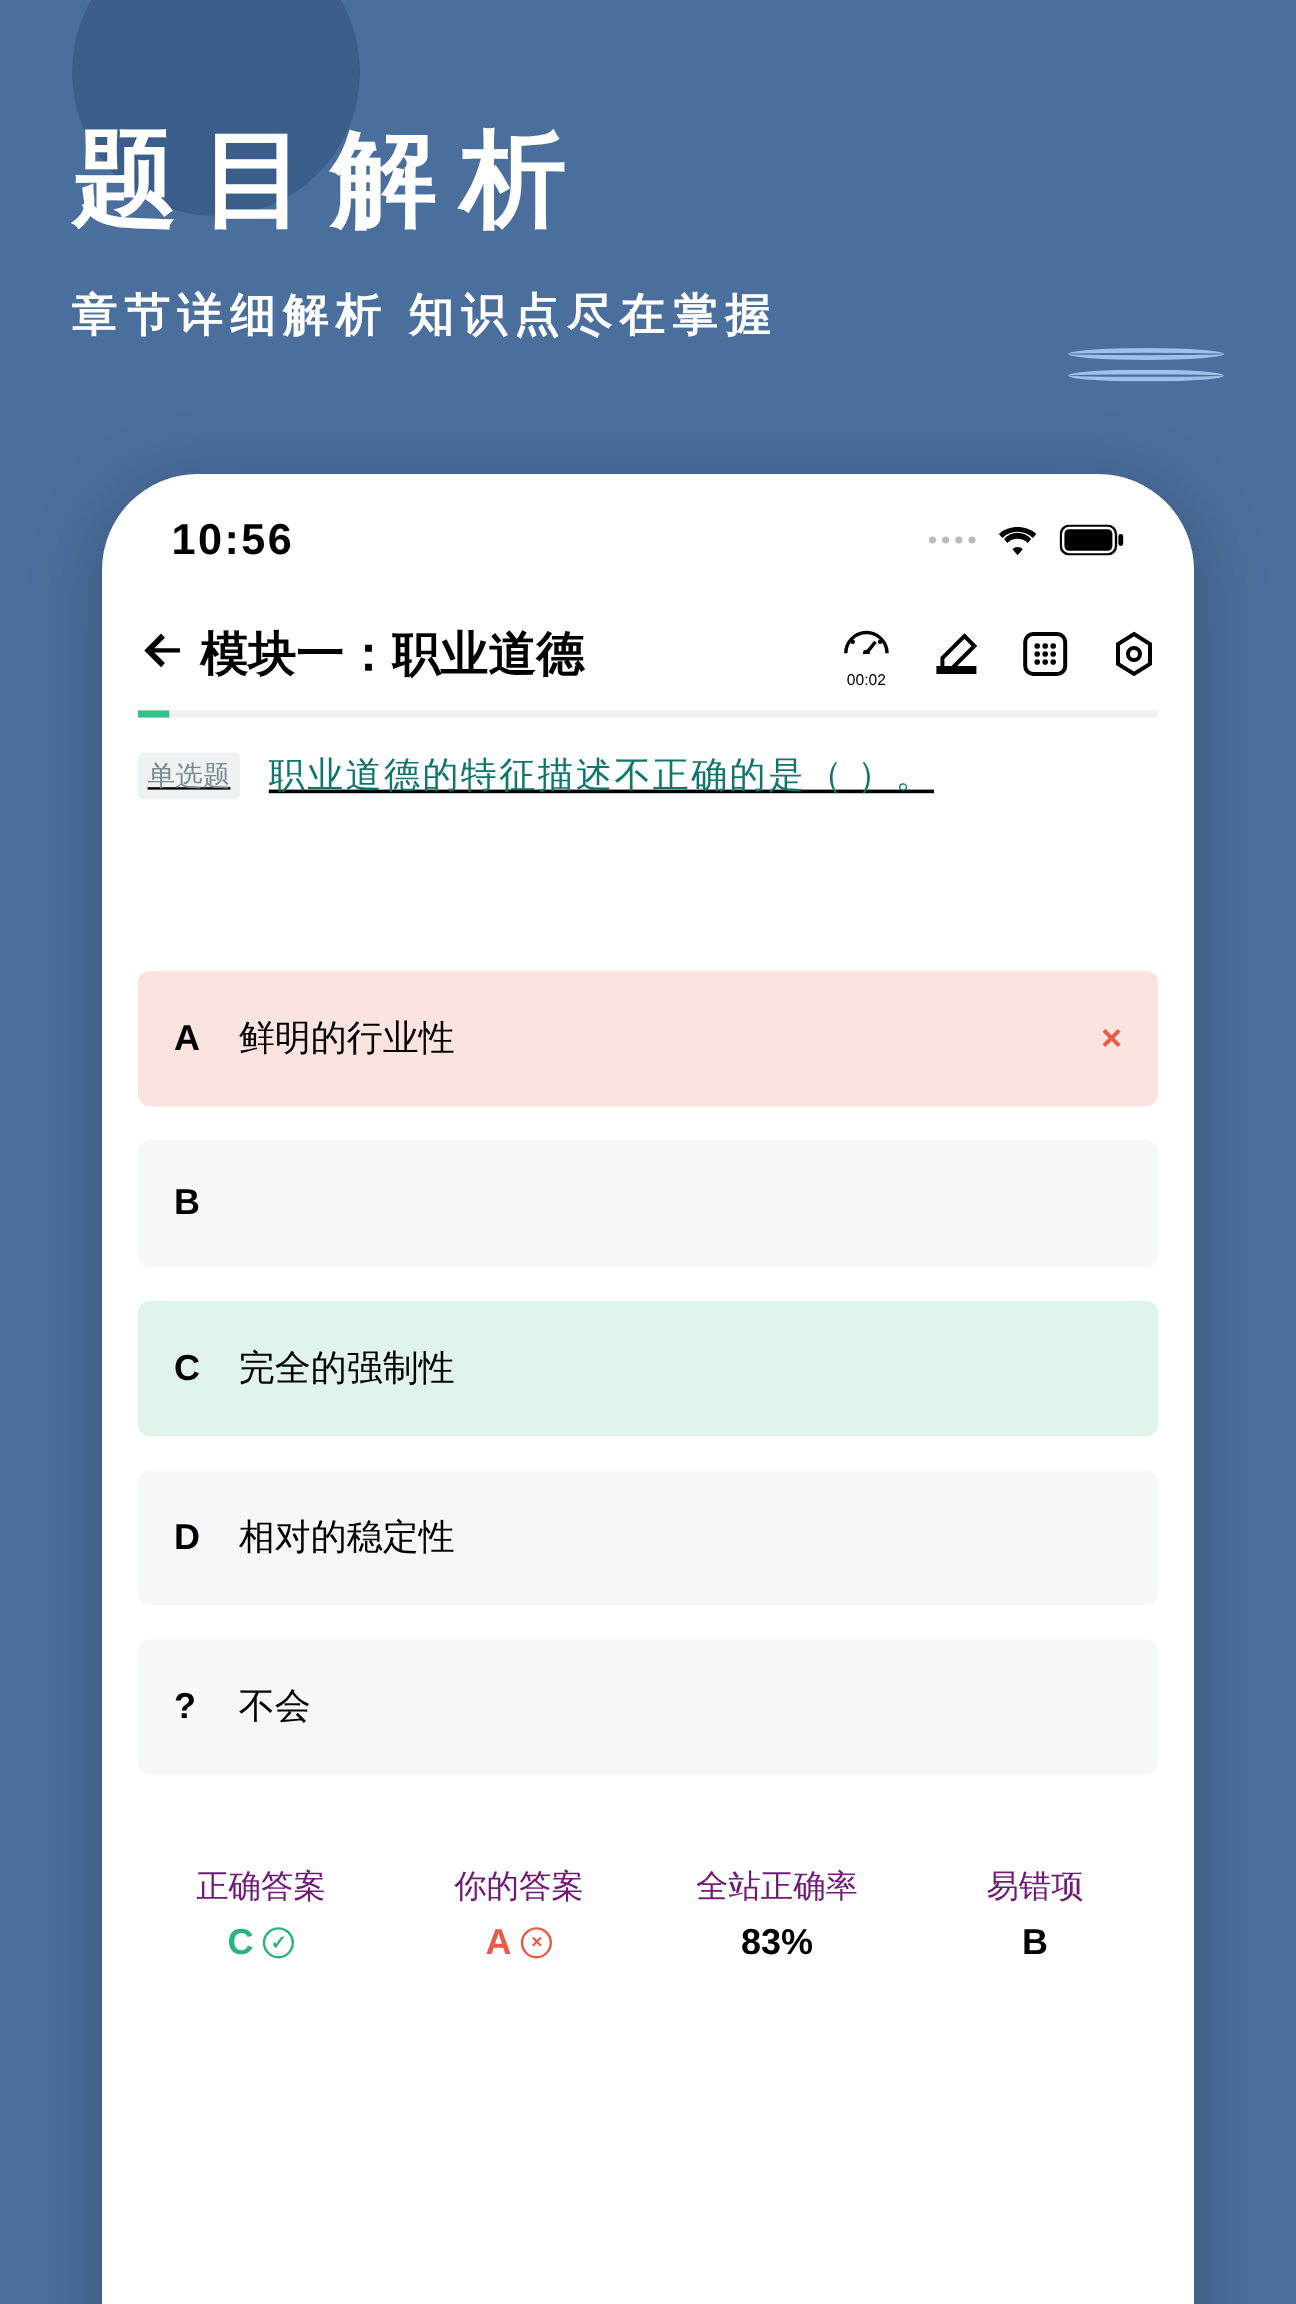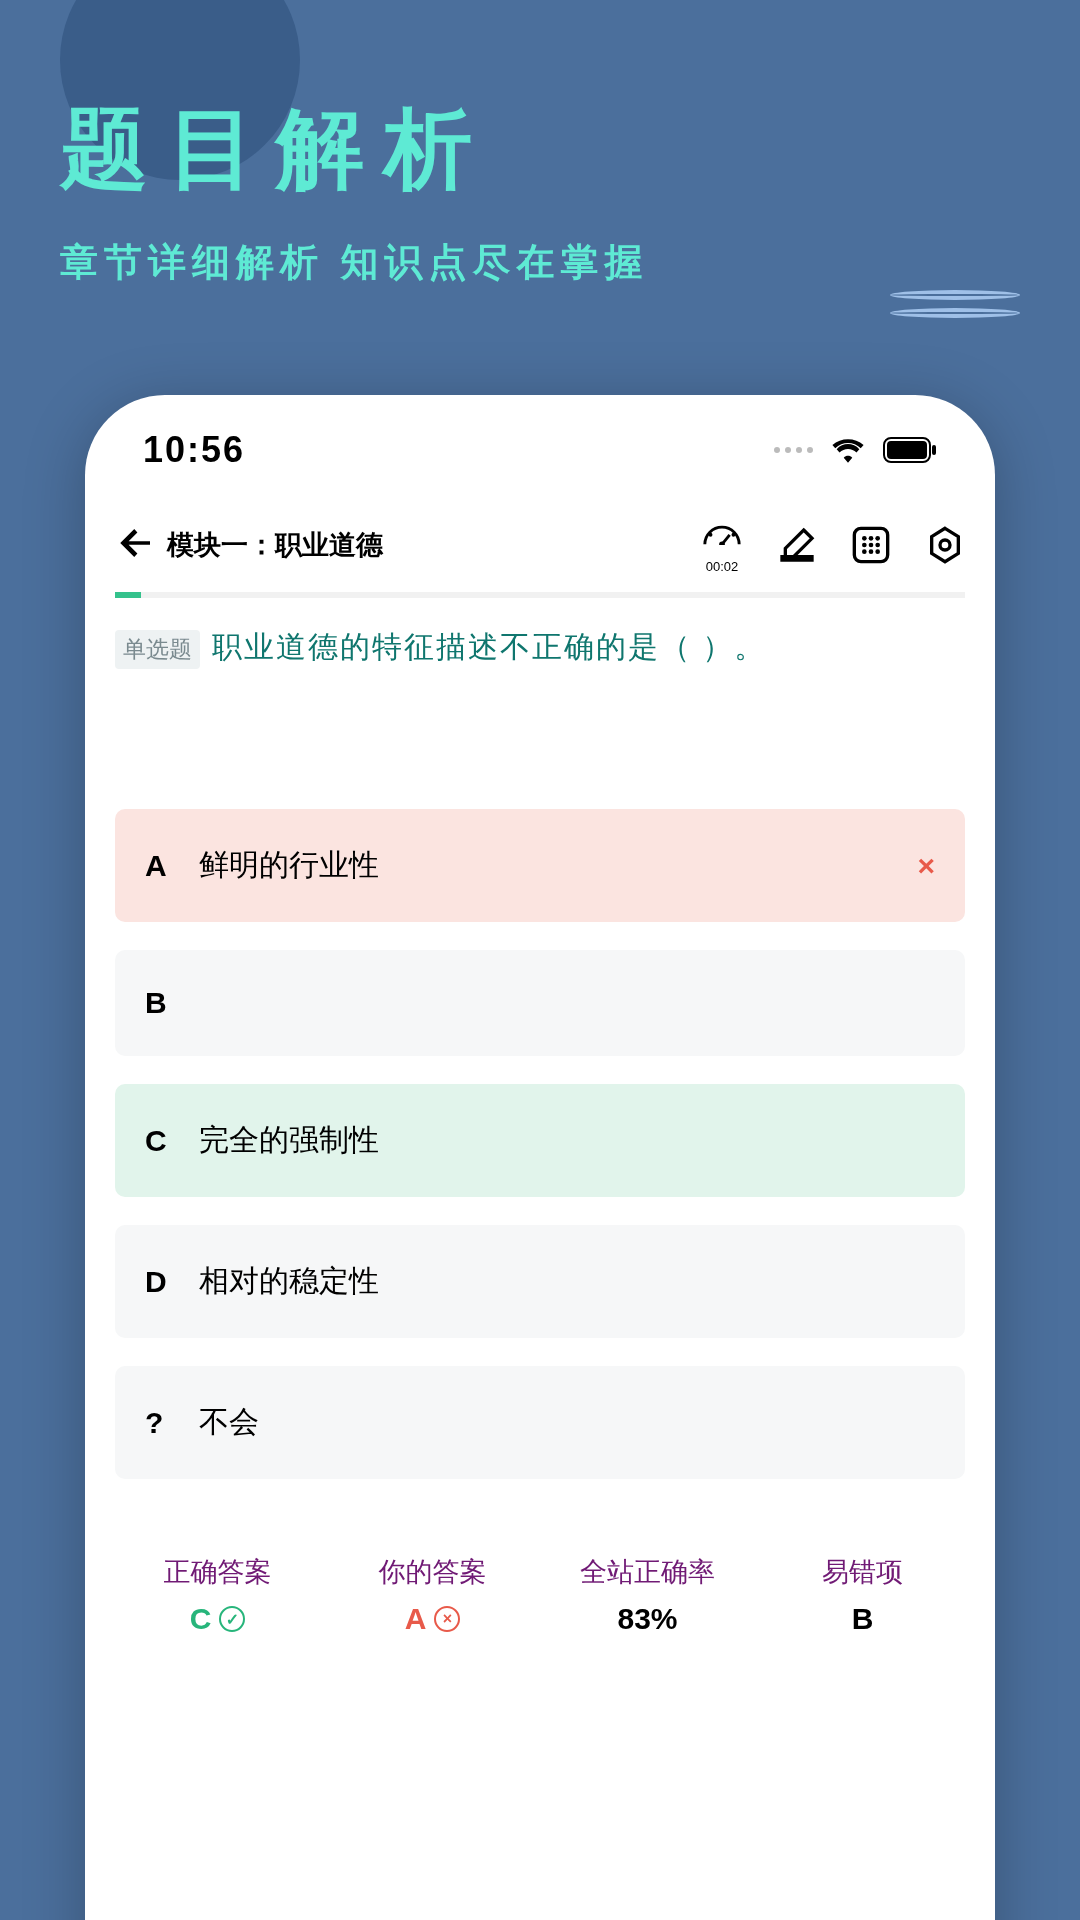--- a/index.html
+++ b/index.html
@@ -14,21 +14,21 @@
     .bg-circle {
       position: absolute;
       width: 240px;
       height: 240px;
       border-radius: 50%;
       background: #3a5d89;
       top: -60px;
       left: 60px;
       z-index: 0;
     }
-    .hero { position: relative; z-index: 1; padding: 90px 60px 40px; color: #5eead4; }
+    .hero { position: relative; z-index: 1; padding: 90px 60px 40px; color: #ffffff; }
     .hero-title { font-size: 88px; font-weight: 700; letter-spacing: 20px; margin-bottom: 28px; }
     .hero-sub { font-size: 38px; font-weight: 700; letter-spacing: 6px; }
     .waves {
       position: absolute; right: 60px; top: 290px; z-index: 1;
       display: flex; flex-direction: column; gap: 8px;
     }
     .waves span {
       display: block; width: 130px; height: 10px;
       border-top: 4px solid #9fc0e8; border-bottom: 4px solid #9fc0e8;
       border-radius: 50%;
@@ -51,37 +51,37 @@
     .sb-right { display: flex; align-items: center; gap: 18px; }
     .sb-dots { display: flex; gap: 5px; }
     .sb-dots i { width: 6px; height: 6px; border-radius: 50%; background: #bbb; display: block; }
     .sb-wifi svg, .sb-bat svg { display: block; }
 
     .appbar {
       display: flex; align-items: center; justify-content: space-between;
       padding: 26px 30px 18px;
     }
     .ab-left { display: flex; align-items: center; gap: 10px; }
-    .ab-title { font-size: 27px; font-weight: 700; }
+    .ab-title { font-size: 40px; font-weight: 700; }
     .ab-icons { display: flex; align-items: center; gap: 34px; }
     .ab-icon { position: relative; display: flex; flex-direction: column; align-items: center; }
     .timer-label { font-size: 13px; font-weight: 400; margin-top: 14px; }
 
     .progressbar {
       display: flex; justify-content: space-between; align-items: center;
       padding: 10px 30px 8px; font-size: 26px; color: #333;
     }
     .prog-right { color: #9a9a9a; font-size: 25px; }
     .prog-track {
       margin: 0 30px 26px; height: 6px; background: #f1f1f1; border-radius: 0;
       position: relative;
     }
     .prog-fill { position: absolute; left: 0; top: 0; bottom: 0; width: 3%; background: #34c28c; }
 
-    .question { padding: 0 30px; display: flex; gap: 12px; align-items: flex-end; }
+    .question { padding: 0 30px; display: flex; gap: 24px; align-items: center; text-decoration: underline; }
     .q-tag {
       background: #eef2f3; color: #7a8a8f; font-size: 23px; padding: 4px 8px; border-radius: 4px;
       flex-shrink: 0;
     }
     .q-text { font-size: 30px; color: #0f766e; line-height: 1.5; letter-spacing: 2px; }
 
     .options { padding: 140px 30px 0; display: flex; flex-direction: column; gap: 28px; }
     .opt {
       background: #f6f7f8; border-radius: 10px; padding: 36px 30px;
       display: flex; align-items: center; gap: 22px; position: relative;

